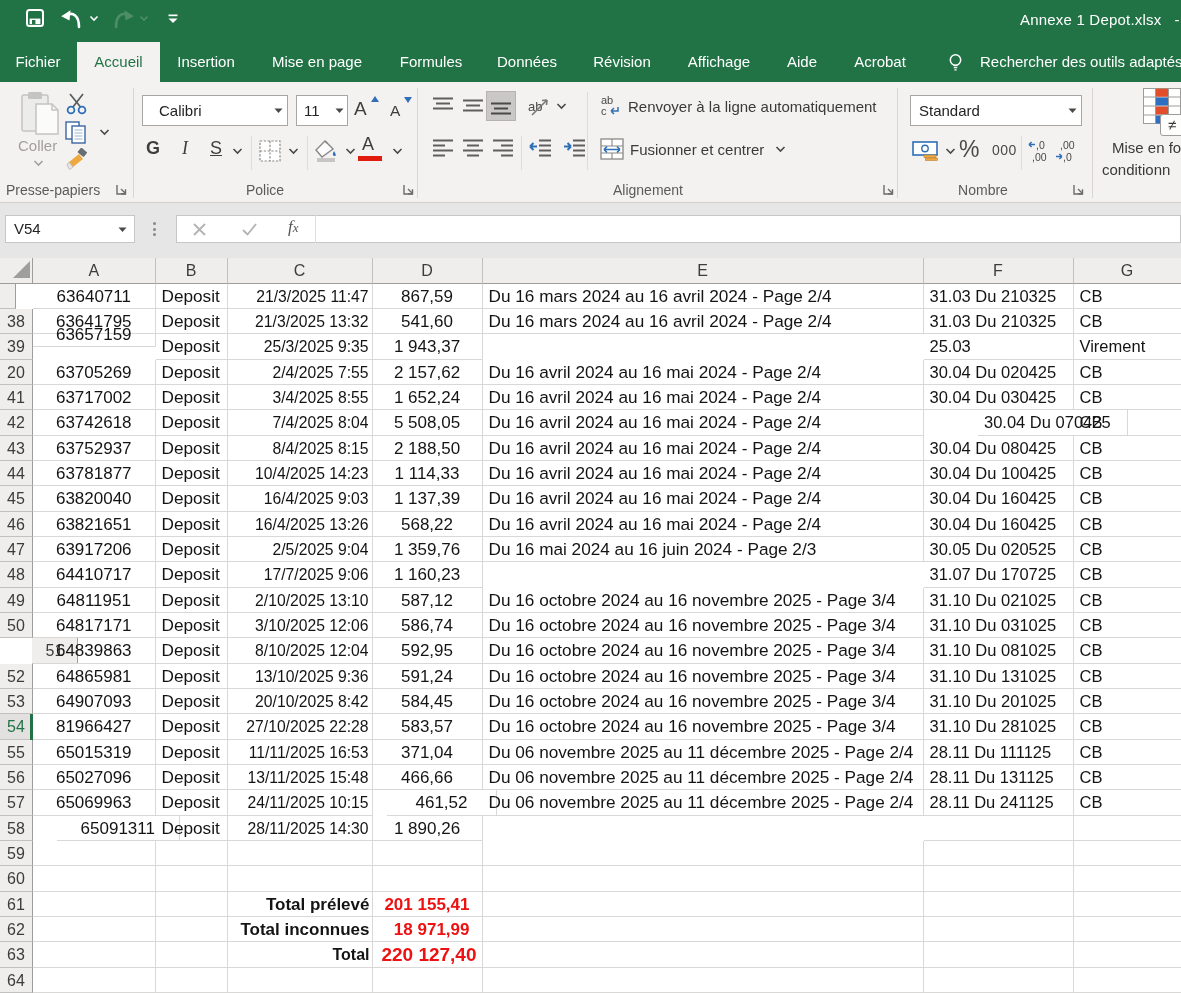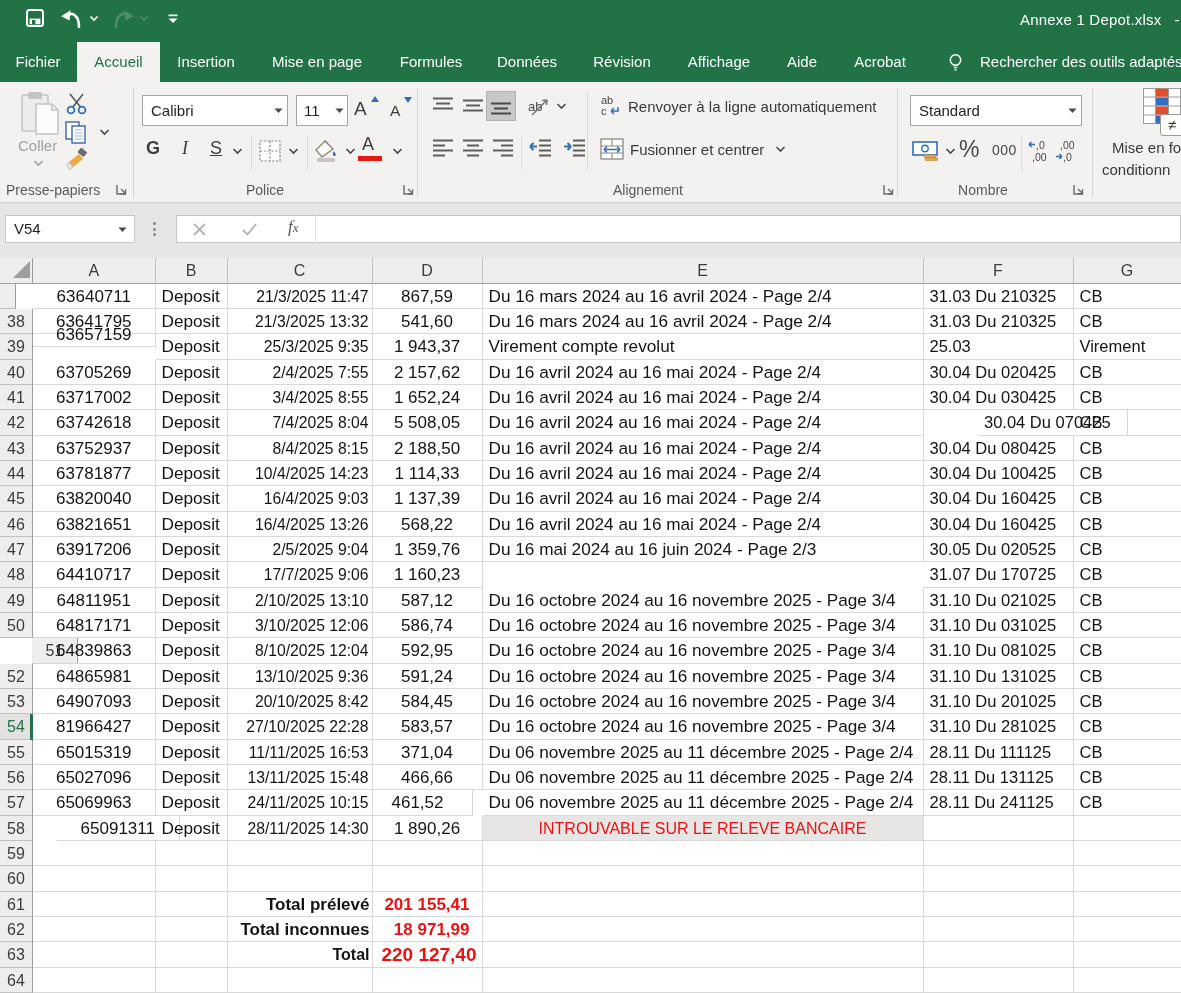--- a/index.html
+++ b/index.html
@@ -131,21 +131,21 @@
     <path d="M4 14 L14 6 L18 11 L8 19 Z" fill="#eda940"></path>
     <path d="M4 14 L8 19 L4.5 21.5 L2 17 Z" fill="#e7e6e5" stroke="#b5b2af" stroke-width="0.8"></path>
   </svg>
   <div class="glabel" style="left:6px;width:92px">Presse-papiers</div>
   <svg class="launch" style="left:115px" viewBox="0 0 13 13">
         <path d="M2 2 v9 h9" fill="none" stroke="#6e6c6a" stroke-width="1.4"></path>
         <path d="M6 6 l4.5 4.5 M10.5 6.2 v4.5 h-4.5" fill="none" stroke="#6e6c6a" stroke-width="1.4"></path>
       </svg>
   <div class="gsep" style="left:133px"></div>
 
-  <div class="combo" style="left:142px;top:13px;width:146px;height:31px;line-height:29px;padding-left:8px">Calibri</div>
+  <div class="combo" style="left:142px;top:13px;width:146px;height:31px;line-height:29px;padding-left:16px">Calibri</div>
   <svg class="abs" style="left:274px;top:26px" width="9" height="6" viewBox="0 0 9 6">
         <path d="M0.5 0.5 L4.5 5 L8.5 0.5" fill="#4a4948"></path>
       </svg>
   <div class="combo" style="left:296px;top:13px;width:52px;height:31px;line-height:29px;padding-left:7px">11</div>
   <svg class="abs" style="left:335px;top:26px" width="9" height="6" viewBox="0 0 9 6">
         <path d="M0.5 0.5 L4.5 5 L8.5 0.5" fill="#4a4948"></path>
       </svg>
   <div class="rtext" style="left:354px;top:16px;font-size:19px;color:#3f3e3d">A</div>
   <svg class="abs" style="left:371px;top:14px" width="8" height="6" viewBox="0 0 8 6">
         <path d="M4 0 L8 6 H0 Z" fill="#2f6fb7"></path>
@@ -350,24 +350,23 @@
 <div class="c dc rgt fC" style="left:227.5px;top:308.93px;width:145px;height:25.33px;">21/3/2025 13:32</div>
 <div class="c dc ctr fD" style="left:372.5px;top:308.93px;width:110px;height:25.33px;">541,60</div>
 <div class="c dc lft fE" style="left:482.5px;top:308.93px;width:441px;height:25.33px;">Du 16 mars 2024 au 16 avril 2024 - Page 2/4</div>
 <div class="c dc lft fF" style="left:923.5px;top:308.93px;width:150px;height:25.33px;">31.03 Du 210325</div>
 <div class="c dc lft fG" style="left:1073.5px;top:308.93px;width:108px;height:25.33px;">CB</div>
 <div class="c rhd" style="left:0px;top:334.26px;width:33px;height:25.33px;">39</div>
 <div class="c dc ctr fA" style="left:33px;top:322px;width:122.5px;height:25.33px;">63657159</div>
 <div class="c dc lft fB" style="left:155.5px;top:334.26px;width:72px;height:25.33px;">Deposit</div>
 <div class="c dc rgt fC" style="left:227.5px;top:334.26px;width:145px;height:25.33px;">25/3/2025 9:35</div>
 <div class="c dc ctr fD" style="left:372.5px;top:334.26px;width:110px;height:25.33px;">1 943,37</div>
-<div class="c dc lft fE" style="left:482.5px;top:334.26px;width:441px;height:25.33px;">Virement compte revolut</div>
 <div class="c dc lft fF" style="left:923.5px;top:334.26px;width:150px;height:25.33px;">25.03</div>
 <div class="c dc lft fG" style="left:1073.5px;top:334.26px;width:108px;height:25.33px;">Virement</div>
-<div class="c rhd" style="left:0px;top:359.59000000000003px;width:33px;height:25.33px;">40</div>
+<div class="c rhd" style="left:0px;top:359.59000000000003px;width:33px;height:25.33px;">20</div>
 <div class="c dc ctr fA" style="left:33px;top:359.59000000000003px;width:122.5px;height:25.33px;">63705269</div>
 <div class="c dc lft fB" style="left:155.5px;top:359.59000000000003px;width:72px;height:25.33px;">Deposit</div>
 <div class="c dc rgt fC" style="left:227.5px;top:359.59000000000003px;width:145px;height:25.33px;">2/4/2025 7:55</div>
 <div class="c dc ctr fD" style="left:372.5px;top:359.59000000000003px;width:110px;height:25.33px;">2 157,62</div>
 <div class="c dc lft fE" style="left:482.5px;top:359.59000000000003px;width:441px;height:25.33px;">Du 16 avril 2024 au 16 mai 2024 - Page 2/4</div>
 <div class="c dc lft fF" style="left:923.5px;top:359.59000000000003px;width:150px;height:25.33px;">30.04 Du 020425</div>
 <div class="c dc lft fG" style="left:1073.5px;top:359.59000000000003px;width:108px;height:25.33px;">CB</div>
 <div class="c rhd" style="left:0px;top:384.92px;width:33px;height:25.33px;">41</div>
 <div class="c dc ctr fA" style="left:33px;top:384.92px;width:122.5px;height:25.33px;">63717002</div>
 <div class="c dc lft fB" style="left:155.5px;top:384.92px;width:72px;height:25.33px;">Deposit</div>
@@ -493,30 +492,29 @@
 <div class="c dc lft fB" style="left:155.5px;top:764.87px;width:72px;height:25.33px;">Deposit</div>
 <div class="c dc rgt fC" style="left:227.5px;top:764.87px;width:145px;height:25.33px;">13/11/2025 15:48</div>
 <div class="c dc ctr fD" style="left:372.5px;top:764.87px;width:110px;height:25.33px;">466,66</div>
 <div class="c dc lft fE" style="left:482.5px;top:764.87px;width:441px;height:25.33px;">Du 06 novembre 2025 au 11 décembre 2025 - Page 2/4</div>
 <div class="c dc lft fF" style="left:923.5px;top:764.87px;width:150px;height:25.33px;">28.11 Du 131125</div>
 <div class="c dc lft fG" style="left:1073.5px;top:764.87px;width:108px;height:25.33px;">CB</div>
 <div class="c rhd" style="left:0px;top:790.2px;width:33px;height:25.33px;">57</div>
 <div class="c dc ctr fA" style="left:33px;top:790.2px;width:122.5px;height:25.33px;">65069963</div>
 <div class="c dc lft fB" style="left:155.5px;top:790.2px;width:72px;height:25.33px;">Deposit</div>
 <div class="c dc rgt fC" style="left:227.5px;top:790.2px;width:145px;height:25.33px;">24/11/2025 10:15</div>
-<div class="c dc ctr fD" style="left:363px;top:790.2px;width:110px;height:25.33px;">461,52</div>
+<div class="c dc ctr fD" style="left:387px;top:790.2px;width:110px;height:25.33px;">461,52</div>
 <div class="c dc lft fE" style="left:482.5px;top:790.2px;width:441px;height:25.33px;">Du 06 novembre 2025 au 11 décembre 2025 - Page 2/4</div>
 <div class="c dc lft fF" style="left:923.5px;top:790.2px;width:150px;height:25.33px;">28.11 Du 241125</div>
 <div class="c dc lft fG" style="left:1073.5px;top:790.2px;width:108px;height:25.33px;">CB</div>
 <div class="c rhd" style="left:0px;top:815.53px;width:33px;height:25.33px;">58</div>
 <div class="c dc ctr fA" style="left:33px;top:815.53px;width:122.5px;height:25.33px;margin-left:24px;">65091311</div>
 <div class="c dc lft fB" style="left:155.5px;top:815.53px;width:72px;height:25.33px;">Deposit</div>
 <div class="c dc rgt fC" style="left:227.5px;top:815.53px;width:145px;height:25.33px;">28/11/2025 14:30</div>
 <div class="c dc ctr fD" style="left:372.5px;top:815.53px;width:110px;height:25.33px;">1 890,26</div>
-<div class="c dc ctr red gbg" style="left:482.5px;top:815.53px;width:441px;height:25.33px;font-size:16px">INTROUVABLE SUR LE RELEVE BANCAIRE</div>
 <div class="c dc lft fF" style="left:923.5px;top:815.53px;width:150px;height:25.33px;"></div>
 <div class="c dc lft fG" style="left:1073.5px;top:815.53px;width:108px;height:25.33px;"></div>
 <div class="c rhd" style="left:0px;top:840.86px;width:33px;height:25.33px;">59</div>
 <div class="c dc ctr fA" style="left:33px;top:840.86px;width:122.5px;height:25.33px;"></div>
 <div class="c dc lft fB" style="left:155.5px;top:840.86px;width:72px;height:25.33px;"></div>
 <div class="c dc rgt fC" style="left:227.5px;top:840.86px;width:145px;height:25.33px;"></div>
 <div class="c dc ctr fD" style="left:372.5px;top:840.86px;width:110px;height:25.33px;"></div>
 <div class="c dc lft fE" style="left:482.5px;top:840.86px;width:441px;height:25.33px;"></div>
 <div class="c dc lft fF" style="left:923.5px;top:840.86px;width:150px;height:25.33px;"></div>
 <div class="c dc lft fG" style="left:1073.5px;top:840.86px;width:108px;height:25.33px;"></div>

